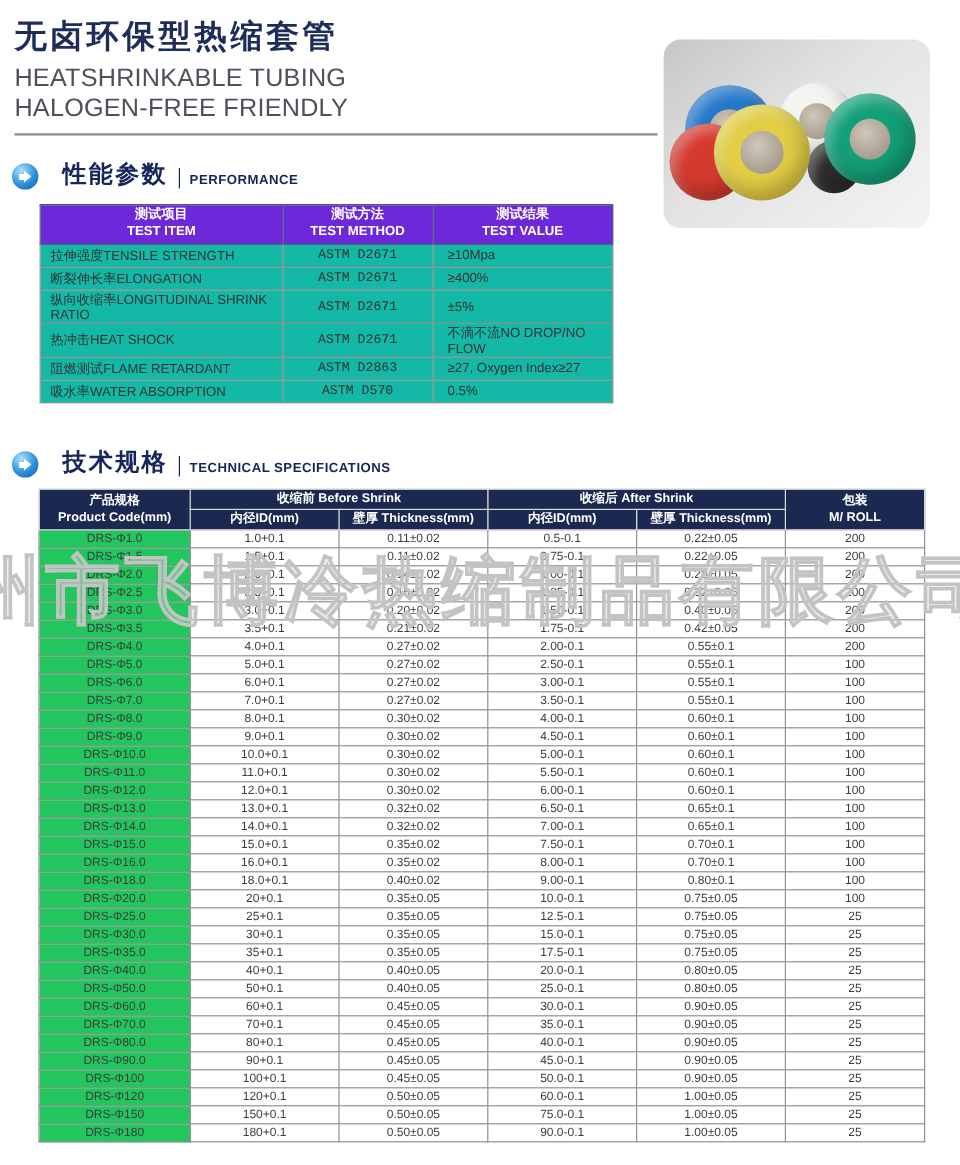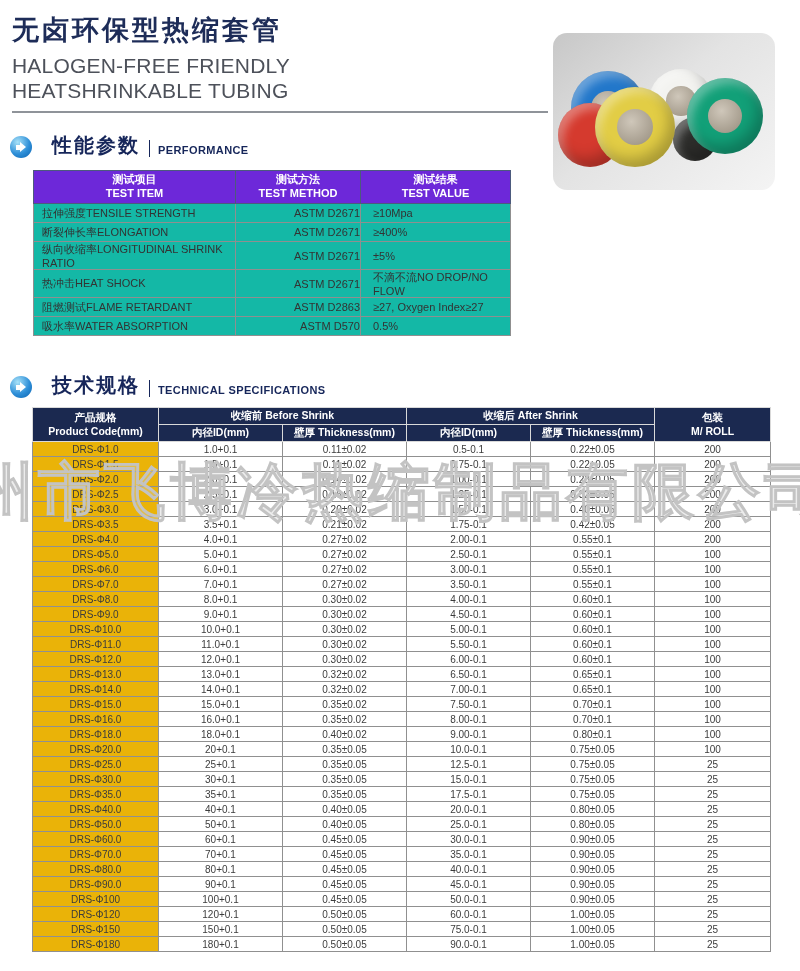--- a/index.html
+++ b/index.html
@@ -36,46 +36,46 @@
   .sec-cn { font-size:20px; font-weight:bold; color:#16265a; letter-spacing:2px; margin-left:20px; }
   .sec-div { width:1px; height:17px; background:#16265a; margin:0 8px 2px 9px; }
   .sec-en { font-size:11px; font-weight:bold; color:#16265a; letter-spacing:0.4px; padding-bottom:3px; }
 
   
   .perf-table { position:absolute; left:33px; top:170px; width:477px; border-collapse:collapse; table-layout:fixed; }
   .perf-table th { background:#6d28d9; color:#fff; font-size:11px; font-weight:bold; height:33px;
                    border:1px solid #4c5a7d; line-height:1.25; }
   .perf-table td { border:1px solid #8f8f8f; font-size:11px; color:#333; height:19px; padding:0 8px; background:#14b8a6; }
   .perf-table td:nth-child(1){ text-align:left; }
-  .perf-table td:nth-child(2){ text-align:right; padding:0; }
+  .perf-table td:nth-child(2){ text-align:center; padding:0;font-family:Liberation Mono, monospace; }
   .perf-table td:nth-child(3){ text-align:left;padding-left:12px; }
 
   
   .spec-table { position:absolute; left:32px; top:407px; width:738px; border-collapse:collapse; table-layout:fixed; }
   .spec-table th { background:#1b2950; color:#fff; font-size:10.5px; font-weight:bold;
                    border:1px solid #d9d9d9; height:17px; line-height:1.3; padding:1px 0; }
   .spec-table td { border:1px solid #909090; font-size:10px; color:#3c3c3c; height:15px;
                    text-align:center; padding:0; background:#fff; }
-  .spec-table td.first { background:#eab308; }
+  .spec-table td.first { background:#22c55e; }
 
   
   .watermark { position:absolute; left:-28px; top:450px; z-index:5; white-space:nowrap;
                font-size:62px; font-weight:bold; letter-spacing:4px;
                color:rgba(205,205,205,0.38); -webkit-text-stroke:1px #c3c3c3; pointer-events:none; }
 </style>
 </head>
 <body>
 
 <div class="page">
 
   <div class="hdr">
     <div class="title-cn">无卤环保型热缩套管</div>
     <div class="title-en">
+      <div>HEATSHRINKABLE TUBING</div>
       <div>HALOGEN-FREE FRIENDLY</div>
-      <div>HEATSHRINKABLE TUBING</div>
     </div>
     <div class="hdr-rule"></div>
   </div>
 
   <div class="photo">
     <div class="roll roll-blue" style="background-color: rgb(34, 119, 202);">
         <div class="core"></div>
       </div>
     <div class="roll roll-white" style="background-color: rgb(243, 243, 240);">
         <div class="core"></div>

